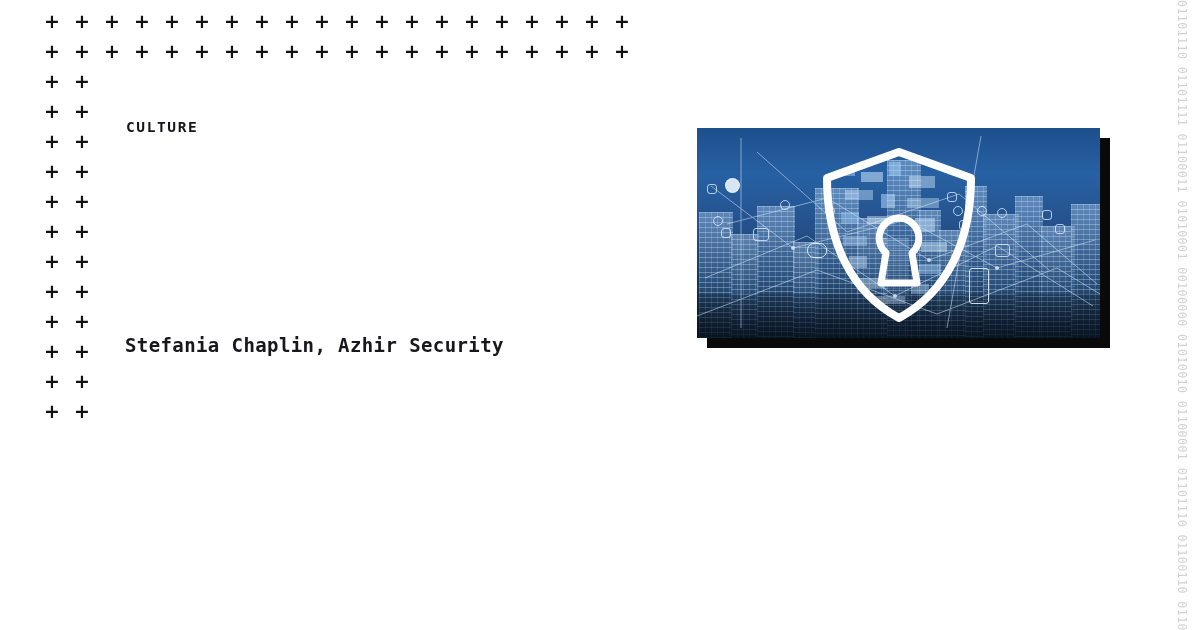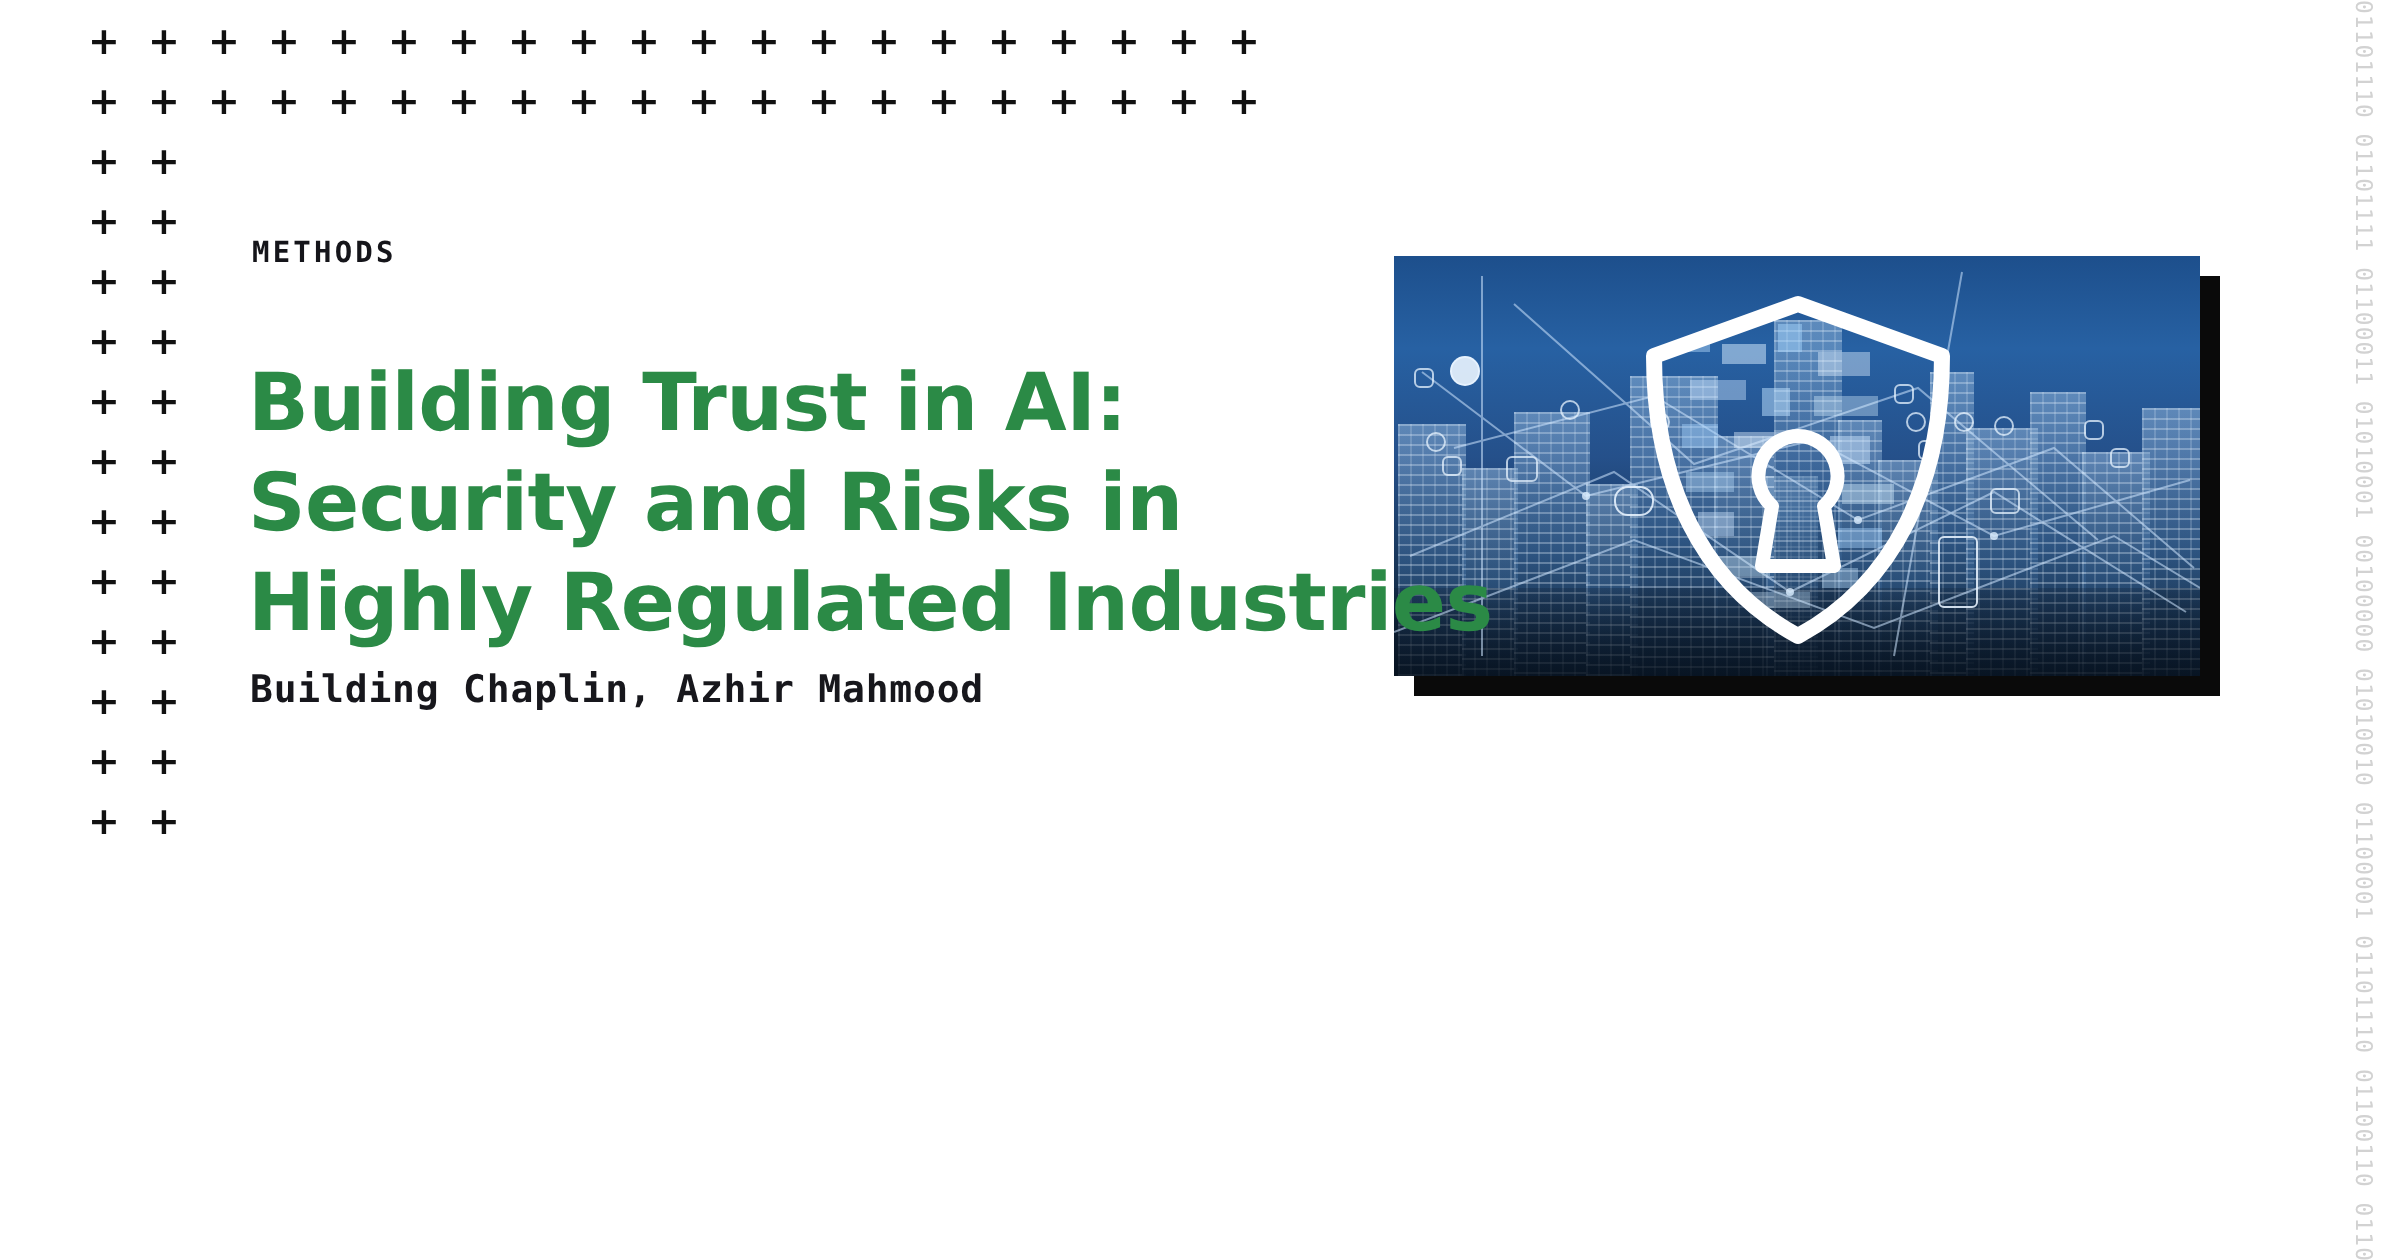--- a/index.html
+++ b/index.html
@@ -314,25 +314,20 @@
           <rect x="44" y="132" width="26" height="10" fill="#d8efff" opacity=".45"></rect>
           <rect x="96" y="138" width="18" height="10" fill="#bfe2ff" opacity=".45"></rect>
           <rect x="60" y="150" width="30" height="8" fill="#cfe8ff" opacity=".4"></rect>
         </g>
         <path d="M84,6 L156,32 C156,96 132,146 84,172 C36,146 12,96 12,32 Z" fill="none" stroke="#ffffff" stroke-width="8" stroke-linejoin="round"></path>
         <path d="M84,72 a20,20 0 0 1 13,35 l5,30 h-36 l5,-30 a20,20 0 0 1 13,-35 z" fill="none" stroke="#ffffff" stroke-width="7" stroke-linejoin="round"></path>
       </svg>
     </div>
   </div>
 
-  <div id="kicker">METHODS</div>
-
-  <h1 id="title">
-    <span class="tl">Building Trust in AI:</span>
-    <span class="tl">Security and Risks in</span>
-    <span class="tl">Highly Regulated Industries</span>
-  </h1>
-
-  <div id="authors">Building Chaplin, Azhir Mahmood</div>
+  <div id="kicker">CULTURE</div>
+
+
+  <div id="authors">Stefania Chaplin, Azhir Security</div>
 
 
 
 </div>
 
 </body></html>

